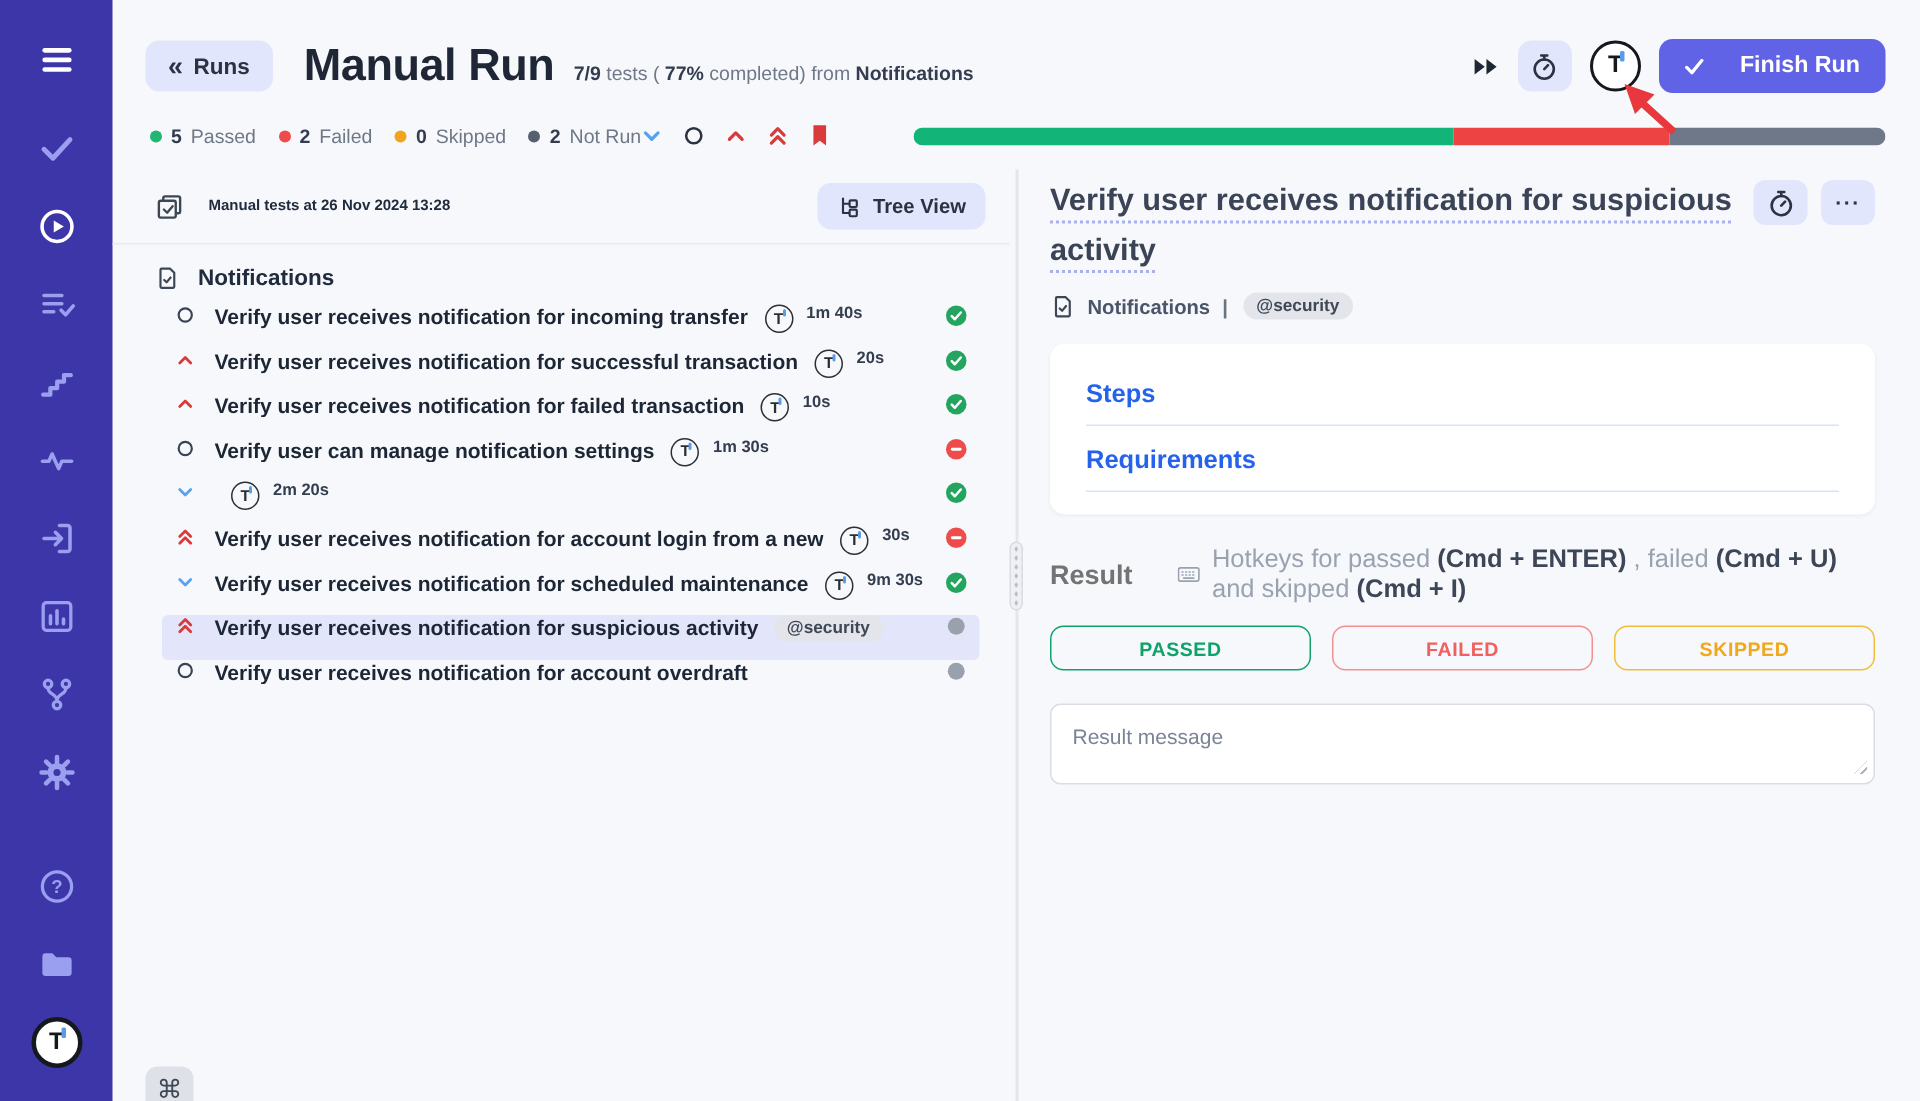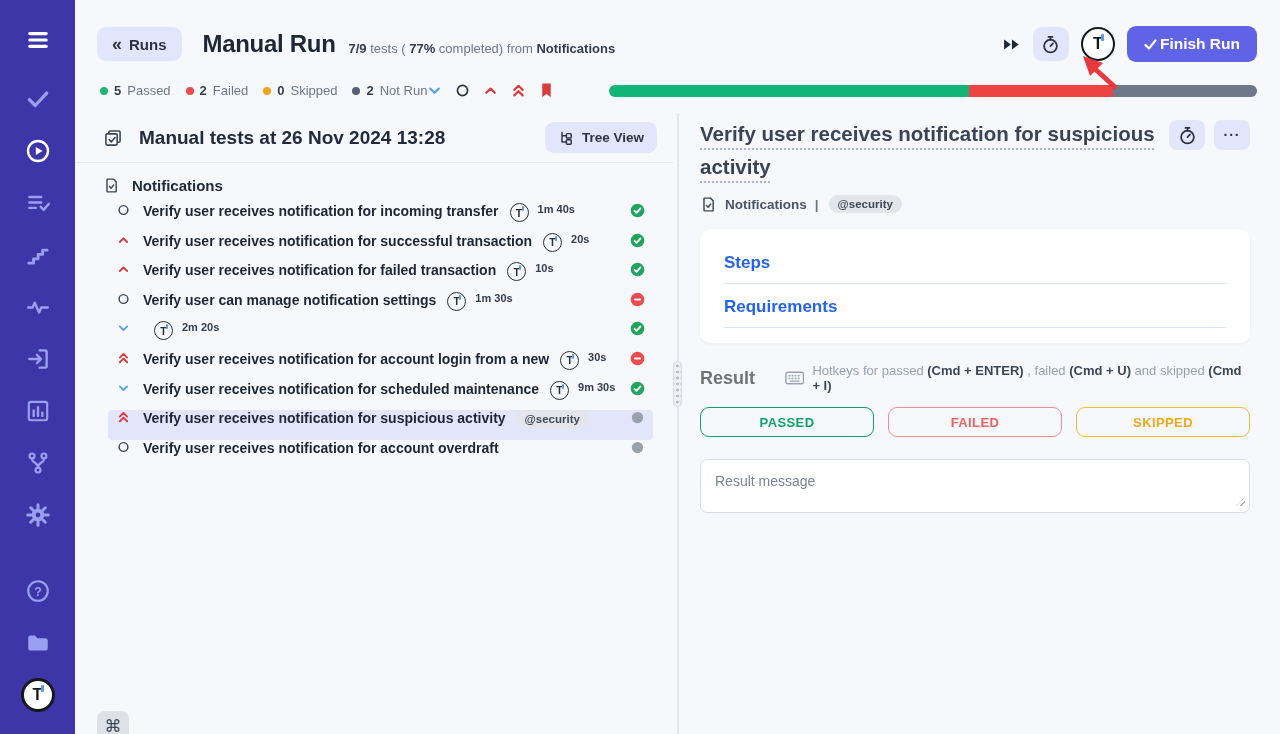--- a/index.html
+++ b/index.html
@@ -18,30 +18,30 @@
   .side-logo{position:absolute;bottom:22px;width:34px;height:34px;border-radius:50%;background:#fff;border:3px solid #15181d;display:flex;align-items:center;justify-content:center;font-weight:800;font-size:16px;color:#15181d;cursor:pointer}
   .side-logo::after,.logo-circle::after,.t-logo::after{content:"";position:absolute;width:3px;height:7px;background:#5a9be8;border-radius:1px}
   .side-logo::after{top:4px;right:8px}
 
   
   .main{flex:1;display:flex;flex-direction:column;min-width:0}
   .topbar{height:66px;display:flex;align-items:center;padding:22px 23px 0 22px;position:relative}
   .btn-lav{background:#e2e6fc;border:none;border-radius:9px;color:#2b3342;font-weight:700;cursor:pointer;font-family:inherit}
   .back{height:34px;padding:0 15px;font-size:15px;display:flex;align-items:center;gap:7px}
   .back-ch{font-size:18px;line-height:1}
-  .page-title{font-size:24px;font-weight:800;color:#1f2736;margin-left:21px;letter-spacing:-.3px}
+  .page-title{font-size:30px;font-weight:800;color:#1f2736;margin-left:21px;letter-spacing:-.3px}
   .subtitle{margin-left:13px;margin-top:8px;font-size:13px;color:#6e7889}
   .subtitle b{color:#333d4f}
   .top-actions{margin-left:auto;display:flex;align-items:center;gap:12px}
   .ffwd{width:19px;height:13px;color:#1f2736;display:flex;cursor:pointer}
   .icon-only{width:36px;height:34px;display:flex;align-items:center;justify-content:center;color:#2b3342}
   .icon-only svg{width:21px;height:21px}
   .logo-circle{position:relative;width:34px;height:34px;border-radius:50%;background:#fff;border:2.5px solid #15181d;display:flex;align-items:center;justify-content:center;font-weight:800;font-size:16px;color:#15181d;cursor:pointer}
   .logo-circle::after{top:5px;right:9px}
-  .btn-primary{height:36px;background:#6163e6;color:#fff;border:none;border-radius:9px;font-size:15.5px;font-weight:700;padding:0 17px;display:flex;align-items:center;gap:3px;cursor:pointer;font-family:inherit}
+  .btn-primary{height:36px;background:#6163e6;color:#fff;border:none;border-radius:9px;font-size:15.5px;font-weight:700;padding:0 17px;display:flex;align-items:center;gap:24px;cursor:pointer;font-family:inherit}
   .fin-check{width:13px;height:11px;display:flex}
   .red-arrow{position:absolute;right:158px;top:54px;pointer-events:none}
 
   
   .status-row{display:flex;align-items:center;padding:16px 23px 0 25px}
   .counters{display:flex;align-items:center;gap:15px;width:305px}
   .counter{display:flex;align-items:center;gap:6px;font-size:13px;color:#6e7889;white-space:nowrap}
   .counter b{color:#333d4f}
   .dot{width:8px;height:8px;border-radius:50%}
   .filter-icons{display:flex;align-items:center;gap:13px;margin-left:22px}
@@ -51,21 +51,21 @@
   .fi-chev-up,.fi-chev-dup,.fi-bookmark{color:#d93a3a}
   .progress{flex:1;height:12px;border-radius:6px;overflow:hidden;display:flex;margin-left:55px}
   .progress span{height:100%;display:block}
 
   
   .content{flex:1;display:flex;margin-top:14px;min-height:0}
   .runs-panel{width:598px;flex-shrink:0;position:relative;display:flex;flex-direction:column}
   .rp-head{display:flex;align-items:center;height:50px;padding:0 16px 0 28px;border-bottom:1px solid #e7e9ee}
   .rp-ic{width:20px;height:20px;color:#3c4654;margin-right:16px;flex-shrink:0}
   .rp-ic svg,.doc-ic svg{width:100%;height:100%}
-  .rp-title{font-size:19px;font-weight:700;color:#202b3d}
+  .rp-title{font-size:10px;font-weight:700;color:#202b3d}
   .tree-btn{margin-left:auto;height:31px;padding:0 13px;font-size:13.5px;font-weight:600;display:flex;align-items:center;gap:8px}
   .tree-ic{width:16px;height:16px;display:flex}
   .suite-row{display:flex;align-items:center;gap:12px;height:36px;margin-top:4px;padding-left:28px;font-size:15px;font-weight:600;color:#202b3d;cursor:pointer}
   .doc-ic{width:17px;height:17px;color:#3c4654;flex-shrink:0}
   .trow{display:flex;align-items:flex-start;height:29.6px;margin:0 20px 0 33px;padding:0 8px 0 9px;border-radius:4px;cursor:pointer}
   .trow.selected{background:#e3e6fa}
   .p-ic{width:13px;height:14px;margin-right:13px;flex-shrink:0;display:flex}
   .p-ic svg{width:100%;height:100%}
   .p-circle{color:#39445a}.p-up,.p-dup{color:#d93a3a}.p-down{color:#5aa2ec}
   .t-title{font-size:14px;font-weight:600;color:#1c2634;white-space:nowrap;overflow:hidden;flex:0 1 auto}
@@ -91,21 +91,21 @@
   .crumb{display:flex;align-items:center;gap:8px;margin-top:12px;font-size:13.5px;color:#4a5568;font-weight:600}
   .crumb .pill{margin-left:2px}
   .crumb-sep{color:#6a7383}
   .card{background:#fff;border-radius:10px;margin-top:16px;padding:24px 24px 2px;box-shadow:0 1px 3px rgba(25,35,60,.06)}
   .section{border-bottom:1px solid #d6e4f7;padding-bottom:10px;margin-bottom:13px;cursor:pointer}
   .section span{color:#2563eb;font-size:17px;font-weight:700}
   .result-head{display:flex;align-items:center;margin-top:20px}
   .result-title{font-size:18px;font-weight:800;color:#737373}
   .kb-ic{width:20px;height:16px;color:#9aa2b1;margin-left:30px;margin-right:8px;display:flex}
   .kb-ic svg{width:100%;height:100%}
-  .hotkeys{font-size:13px;color:#9aa2b1}
+  .hotkeys{font-size:17px;color:#9aa2b1}
   .hotkeys b{color:#3c4656}
   .res-buttons{display:flex;gap:14px;margin-top:14px}
   .res-btn{flex:1;height:30px;border-radius:9px;background:transparent;font-size:13px;font-weight:700;letter-spacing:.4px;cursor:pointer;font-family:inherit}
   .res-passed{border:1.6px solid #0fa36b;color:#0fa36b}
   .res-failed{border:1.6px solid #f48f8f;color:#f06060}
   .res-skipped{border:1.6px solid #f2bd39;color:#f0a81c}
   .ta-wrap{position:relative;margin-top:22px}
   .result-ta{width:100%;height:54px;border:1px solid #dadde4;border-radius:7px;background:#fff;padding:13px 14px;font-size:14px;color:#333;font-family:inherit;resize:none;outline:none;display:block}
   .result-ta::placeholder{color:#7a8496}
   .ta-grip{position:absolute;right:5px;bottom:7px;width:9px;height:9px;background:repeating-linear-gradient(135deg,transparent 0 2.2px,#aeb5c0 2.2px 3.4px);clip-path:polygon(100% 0,100% 100%,0 100%);cursor:nwse-resize}

